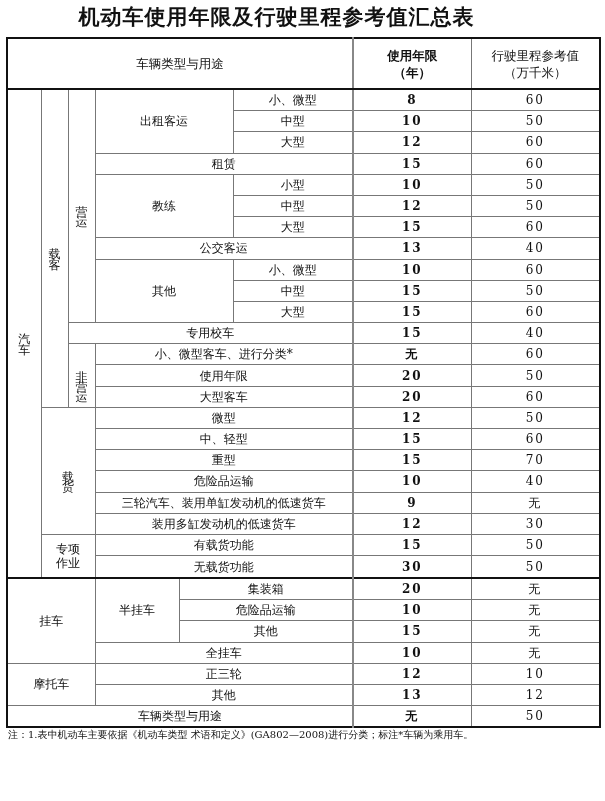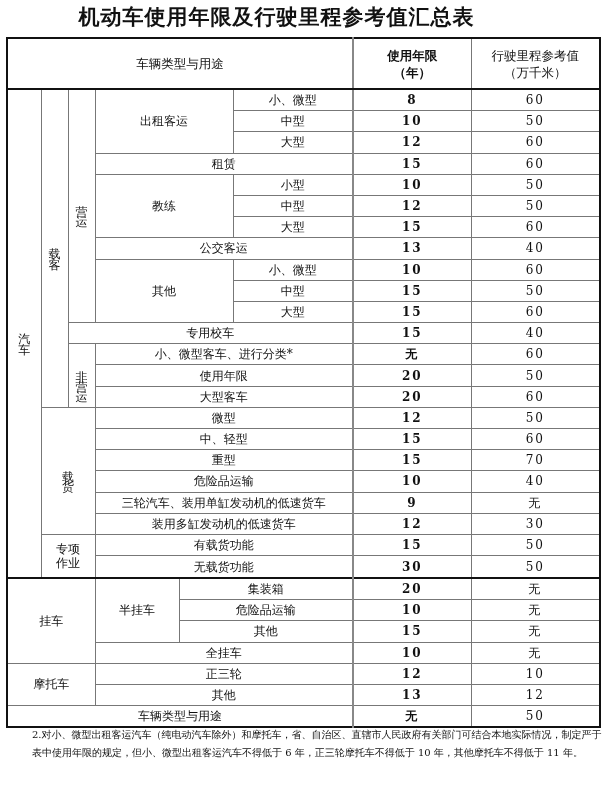--- a/index.html
+++ b/index.html
@@ -209,14 +209,14 @@
 
   <tr>
     <td colspan="6">车辆类型与用途</td>
     <td class="numcol num">无</td>
     <td class="num">50</td>
   </tr>
 </tbody>
   </table>
 
 <div class="notes">
-  <p class="indent">2.对小、微型出租客运汽车（纯电动汽车除外）和摩托车，省、自治区、直辖市人民政府有关部门可结合本地实际情况，制定严于表中使用年限的规定，但小、微型出租客运汽车不得低于 6 年，正三轮摩托车不得低于 10 年，其他摩托车不得低于 11 年。</p>
+  <p>注：1.表中机动车主要依据《机动车类型 术语和定义》(GA802—2008)进行分类；标注*车辆为乘用车。</p>
 </div>
 
 </body></html>

